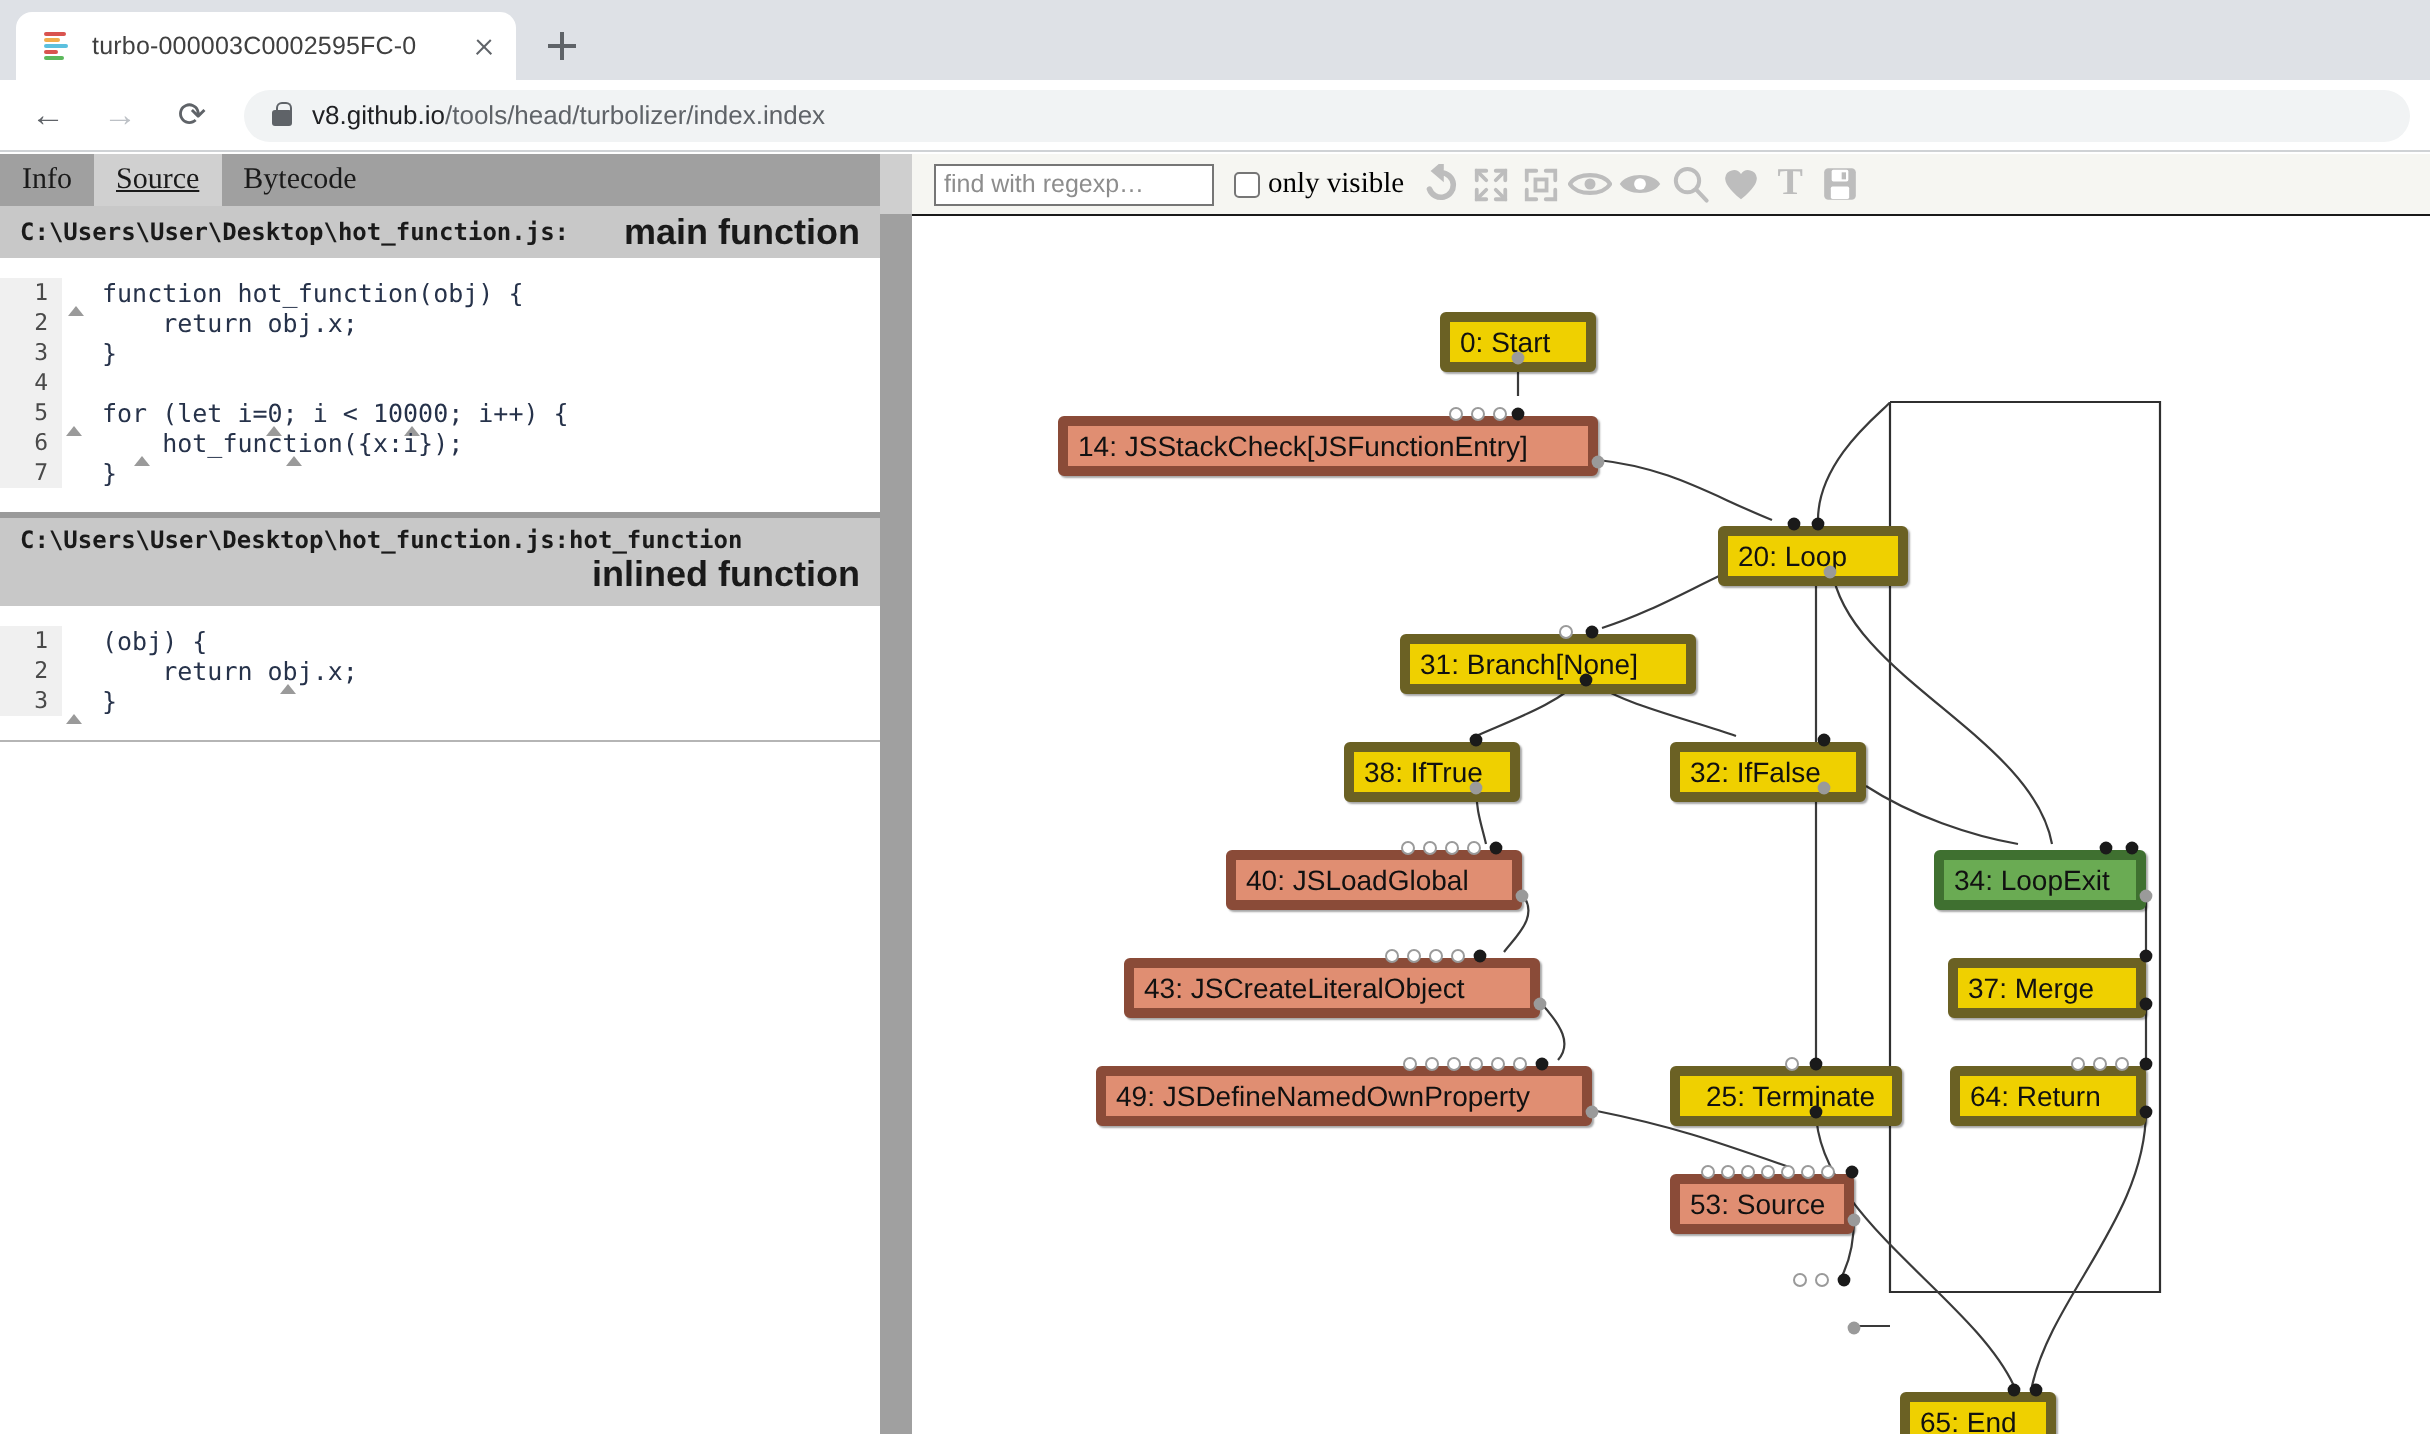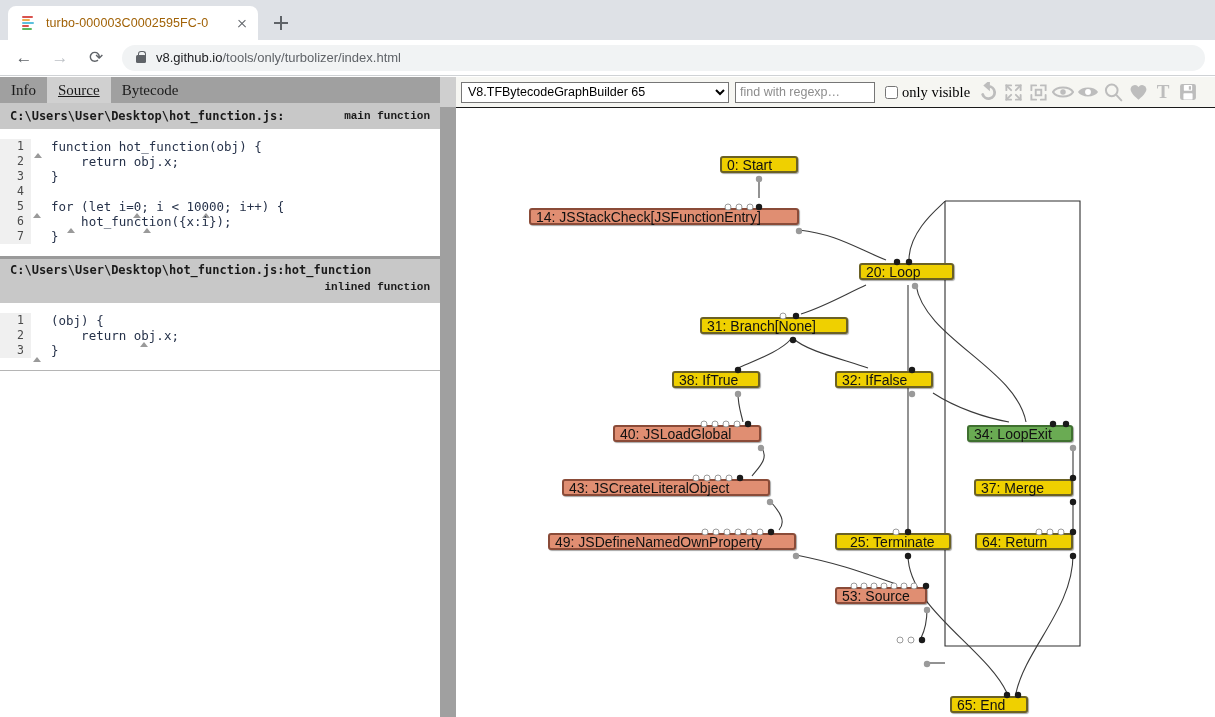--- a/index.html
+++ b/index.html
@@ -38,21 +38,21 @@
     width: 16px; height: 16px;
     flex: 0 0 16px;
     margin-right: 10px;
     position: relative;
     overflow: hidden;
   }
   .tab-favicon .bar { position: absolute; left: 2px; height: 2px; border-radius: 1px; }
   .tab-title {
     flex: 1 1 auto;
     font-size: 12.5px;
-    color: #a16207;
+    color: #404040;
     white-space: nowrap;
     overflow: hidden;
     text-overflow: ellipsis;
     letter-spacing: .1px;
   }
   .tab-close {
     width: 20px; height: 20px;
     flex: 0 0 20px;
     position: relative;
     border-radius: 50%;
@@ -174,22 +174,22 @@
     padding: 0 10px;
     font-family: "DejaVu Sans Mono", monospace;
     font-size: 12px;
     font-weight: bold;
     color: #1a1a1a;
     white-space: nowrap;
     overflow: hidden;
   }
   .pane-header .right-note {
     margin-left: auto;
-    font-family: Liberation Mono, monospace;
-    font-size: 11px;
+    font-family: Liberation Sans, sans-serif;
+    font-size: 18px;
     font-weight: bold;
   }
   .pane-header.stacked {
     display: block;
     height: 44px;
     padding: 3px 10px 0 10px;
     line-height: 17px;
   }
   .pane-header.stacked .right-note {
     display: block;
@@ -315,22 +315,22 @@
     position: relative;
     width: 759px;
     height: 609px;
     background: #ffffff;
     overflow: hidden;
   }
   .canvas svg { position: absolute; left: 0; top: 0; }
 
   .gnode {
     position: absolute;
-    height: 17px;
-    border: 2px solid #3b82f6;
+    height: 30px;
+    border: 5px solid #3b82f6;
     border-radius: 3px;
     display: flex;
     align-items: center;
     padding: 0 5px;
     font-family: "Liberation Sans", sans-serif;
     font-size: 14px;
     color: #111;
     white-space: nowrap;
     cursor: pointer;
     box-shadow: 1px 1px 1px rgba(0,0,0,.35);
@@ -358,21 +358,21 @@
     </div>
     <div class="newtab"></div>
   </div>
 
   <div class="toolbar">
     <div class="navbtn">←</div>
     <div class="navbtn disabled">→</div>
     <div class="navbtn">⟳</div>
     <div class="omnibox">
       <span class="lock"></span>
-      <span class="url"><span>v8.github.io</span><span class="dim">/tools/only/turbolizer/index.html</span></span>
+      <span class="url"><span>v8.github.io</span><span class="dim">/tools/head/turbolizer/index.index</span></span>
     </div>
   </div>
 
   <div class="app">
 
     <div class="left-pane">
 
       <div class="tabbar">
         <div class="tabbar-item">Info</div>
         <div class="tabbar-item active">Source</div>
@@ -446,23 +446,20 @@
       <div class="divider-thin"></div>
     </div>
 
     <div class="vsplit">
       <div class="thumb"></div>
     </div>
 
     <div class="graph-pane">
 
       <div class="graph-toolbar">
-        <select class="phase-select">
-          <option>V8.TFBytecodeGraphBuilder 65</option>
-        </select>
         <input class="regexp-input" type="text" placeholder="find with regexp…" style="">
         <label class="onlyvis">
           <input type="checkbox" style="">
           <span>only visible</span>
         </label>
 
         <div class="icons">
           <div class="ico">
             <svg width="21" height="21" viewBox="0 0 24 24">
                 <path d="M12 3 V1 L8.5 4 L12 7 V5 a7 7 0 1 1 -6.6 9.3" fill="none" stroke="#bdbdbd" stroke-width="3.2" stroke-linecap="round"></path>

